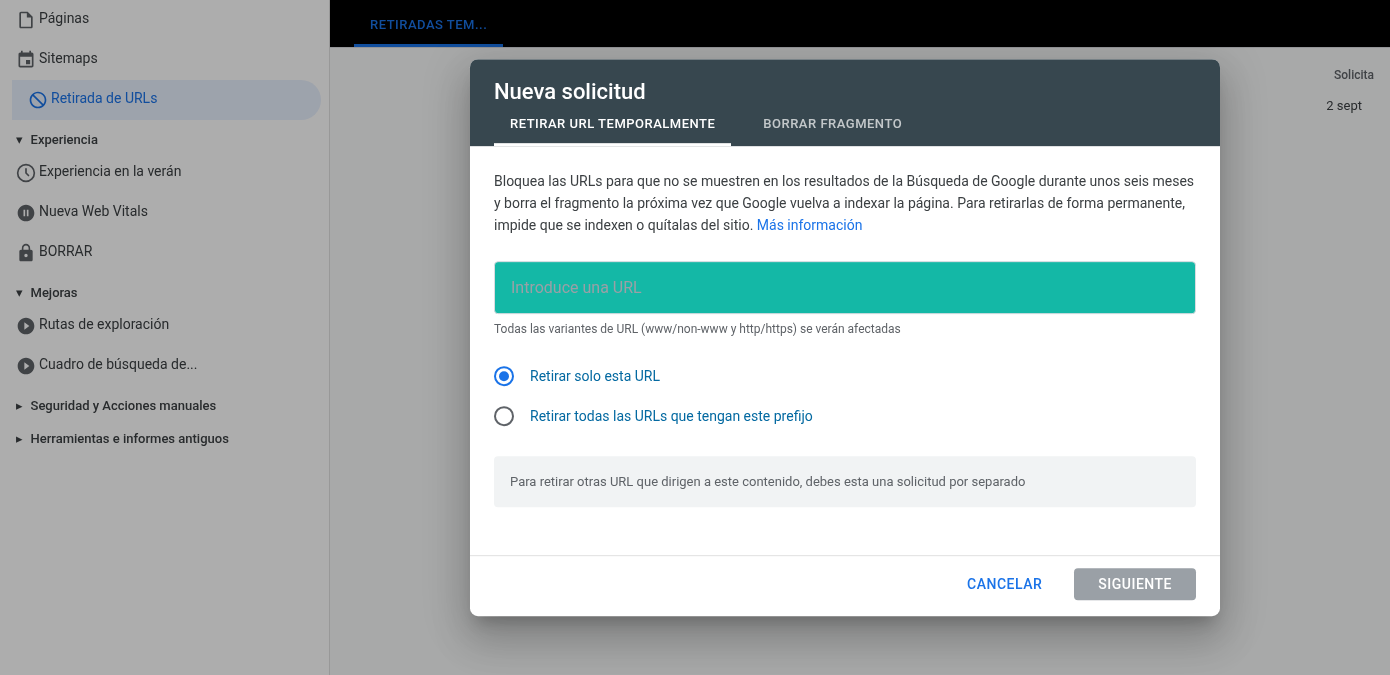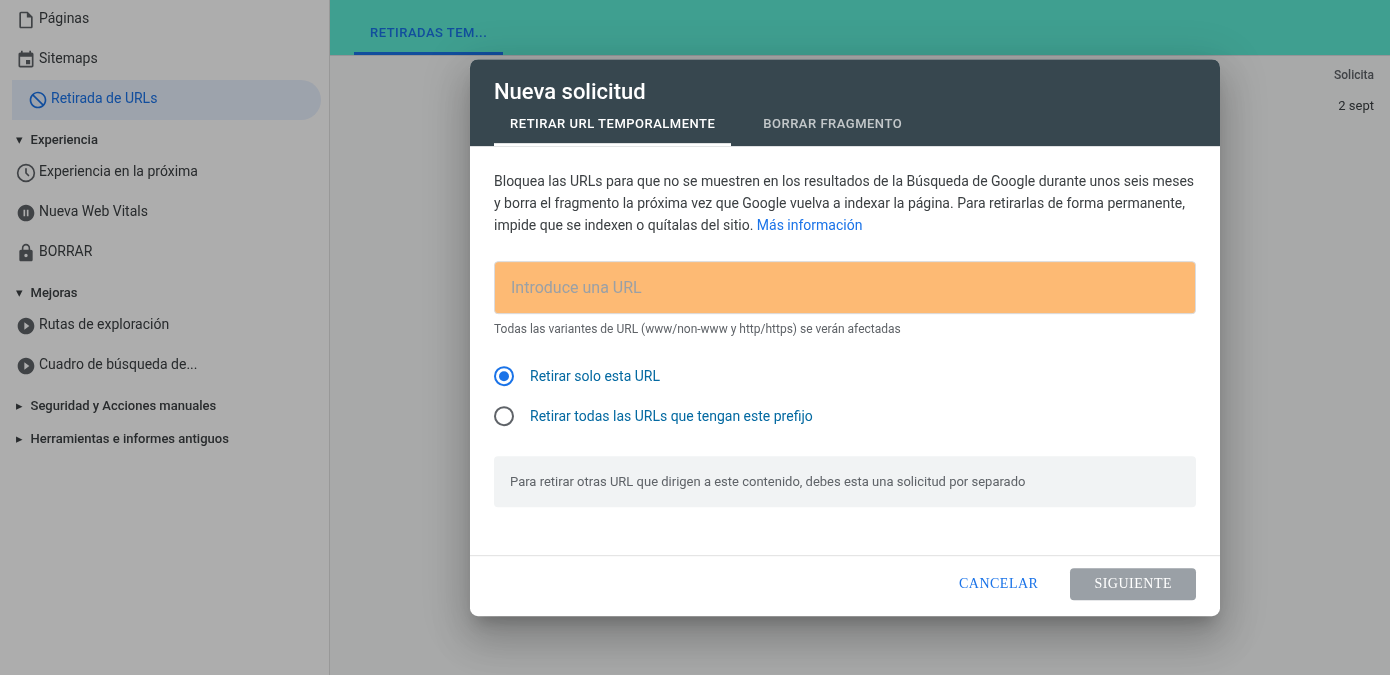--- a/index.html
+++ b/index.html
@@ -68,24 +68,24 @@
       left: 330px;
       top: 0;
       width: 1060px;
       height: 675px;
       background: #f8f9fa;
       overflow: hidden;
     }
 
     .tabs-bar {
       display: flex;
-      background: #5eead4;
+      background: #000000;
       border-bottom: 1px solid #dadce0;
       padding: 0 24px;
-      height: 56px;
+      height: 48px;
       align-items: flex-end;
     }
     .tab {
       padding: 12px 16px;
       font-size: 13px;
       font-weight: 500;
       color: #5f6368;
       cursor: pointer;
       border-bottom: 3px solid transparent;
       text-transform: uppercase;
@@ -166,21 +166,21 @@
     .dialog-description a {
       color: #1a73e8;
       text-decoration: none;
     }
 
     .url-input-wrapper {
       border: 1px solid #dadce0;
       border-radius: 4px;
       padding: 16px;
       margin-bottom: 8px;
-      background: #fdba74;
+      background: #14b8a6;
     }
 
     .url-input {
       width: 100%;
       border: none;
       outline: none;
       font-size: 16px;
       color: #3c4043;
       background: transparent;
       font-family: inherit;
@@ -244,21 +244,20 @@
       margin-bottom: 24px;
     }
 
     .dialog-footer {
       display: flex;
       justify-content: flex-end;
       align-items: center;
       padding: 12px 24px 16px;
       gap: 8px;
       border-top: 1px solid #e0e0e0;
-      font-family: Liberation Serif, serif;
     }
 
     .btn {
       padding: 8px 24px;
       border-radius: 4px;
       font-size: 14px;
       font-weight: 500;
       cursor: pointer;
       border: none;
       font-family: inherit;
@@ -282,21 +281,21 @@
       right: 0;
       top: 60px;
       font-size: 12px;
       color: #5f6368;
       padding: 8px 16px;
       font-weight: 500;
     }
 
     .solicita-date {
       position: absolute;
-      right: 0;
+      right: 12px;
       top: 90px;
       font-size: 13px;
       color: #3c4043;
       padding: 8px 16px;
     }
   </style>
 </head>
 <body>
 
 <div class="sidebar">
@@ -333,21 +332,21 @@
     <span>Experiencia</span>
   </div>
 
   <div class="sidebar-item">
     <span class="icon">
       <svg width="20" height="20" viewBox="0 0 24 24" fill="currentColor">
           <circle cx="12" cy="12" r="10" fill="none" stroke="currentColor" stroke-width="2"></circle>
           <path d="M12 7v5l3 3" stroke="currentColor" stroke-width="2" fill="none" stroke-linecap="round"></path>
         </svg>
     </span>
-    <span>Experiencia en la próxima</span>
+    <span>Experiencia en la verán</span>
   </div>
 
   <div class="sidebar-item">
     <span class="icon">
       <svg width="20" height="20" viewBox="0 0 24 24" fill="currentColor">
           <path d="M12 2C6.48 2 2 6.48 2 12s4.48 10 10 10 10-4.48 10-10S17.52 2 12 2zm-1 14H9V8h2v8zm4 0h-2V8h2v8z"></path>
         </svg>
     </span>
     <span>Nueva Web Vitals</span>
   </div>

